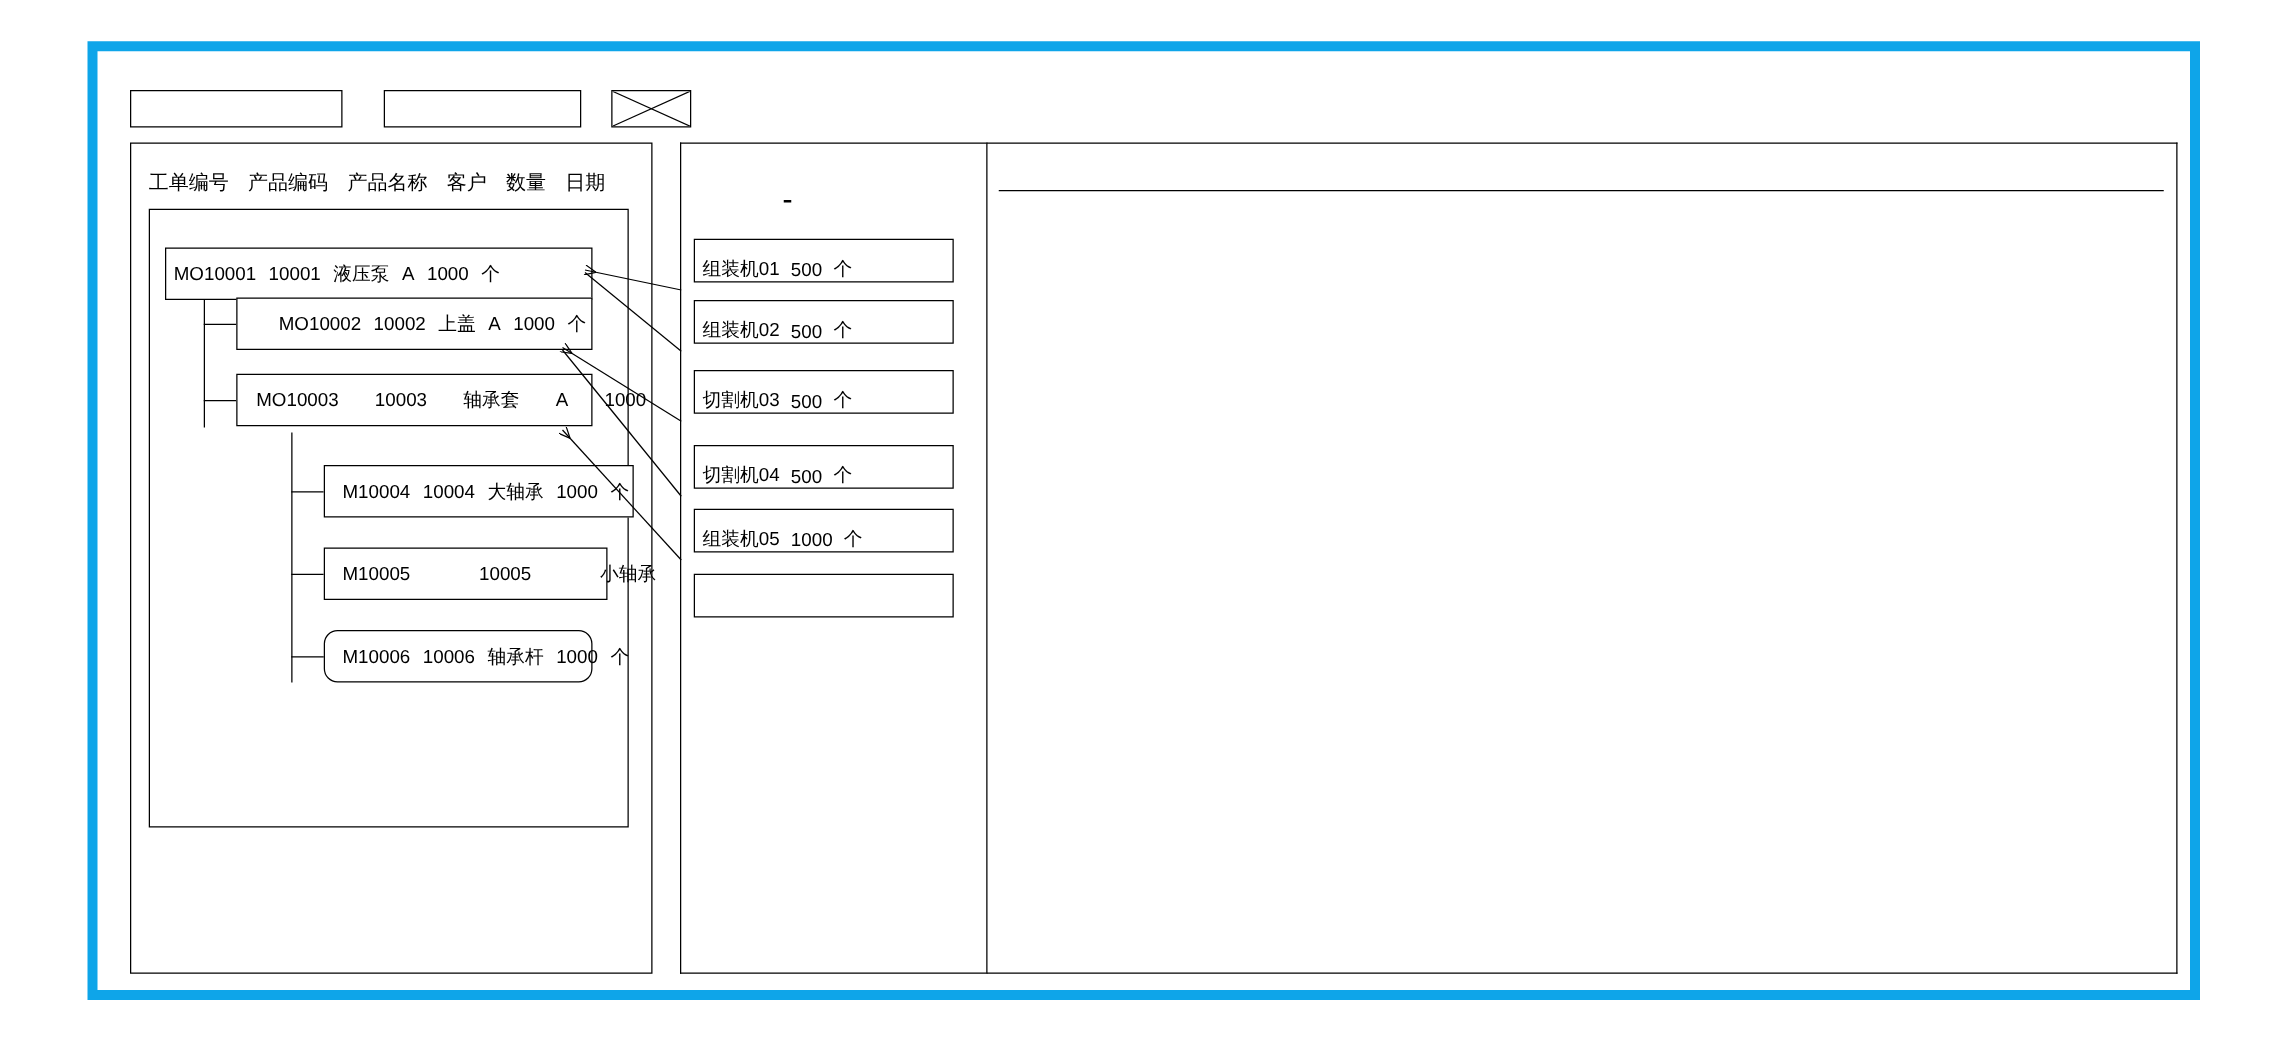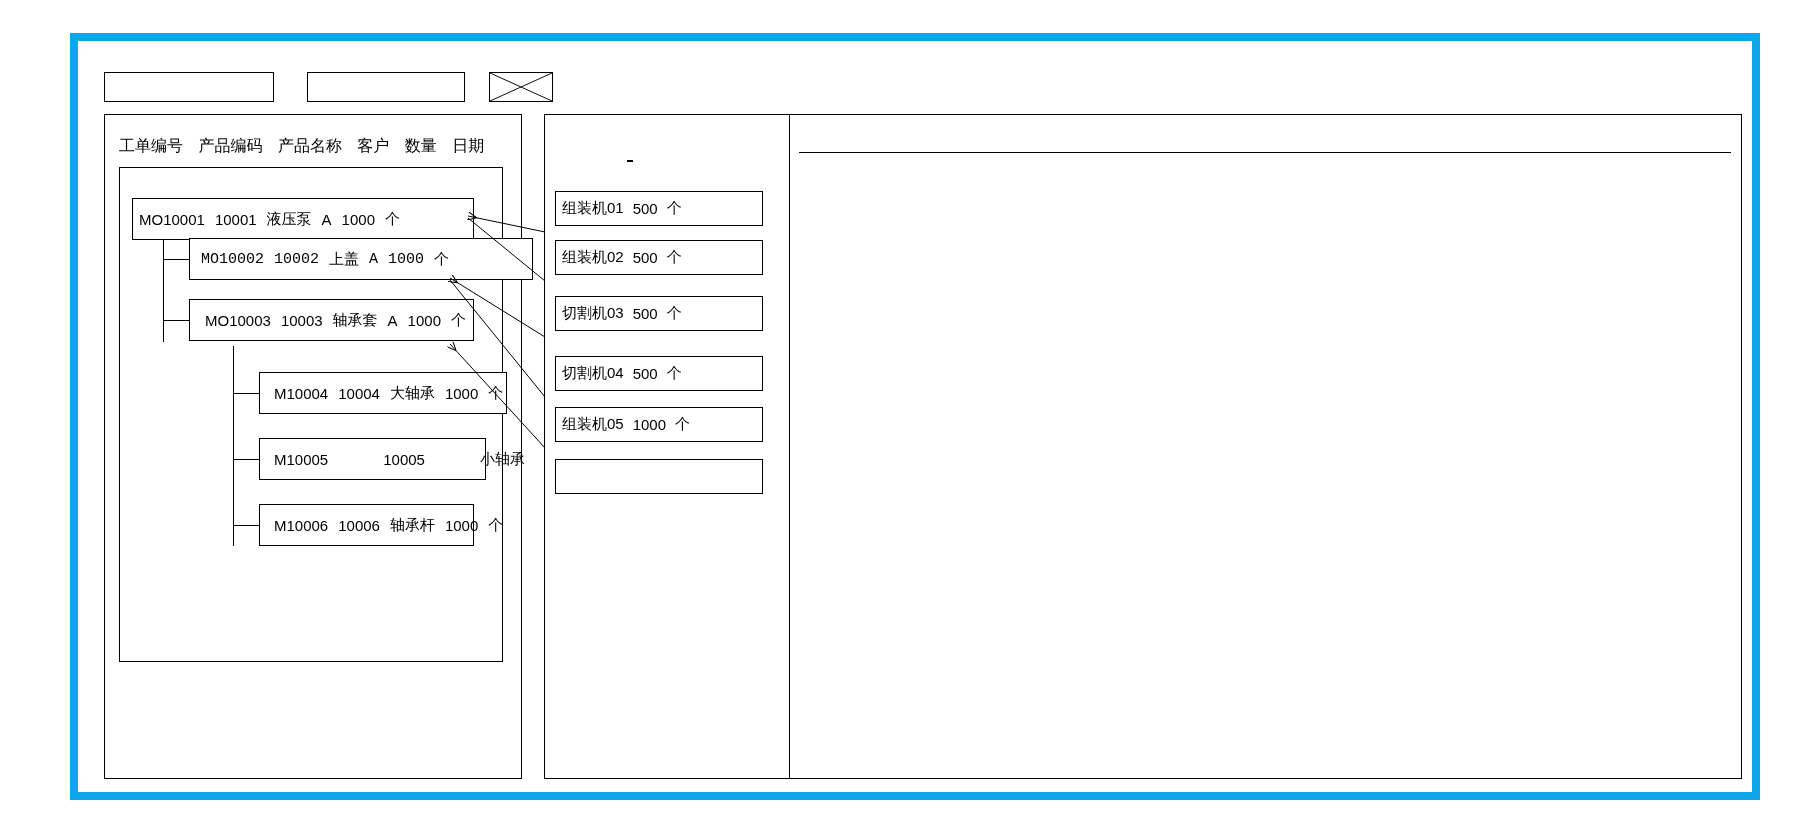--- a/index.html
+++ b/index.html
@@ -114,21 +114,21 @@
     background:#000000;
   }
   .mbox{
     position:absolute;
     left:10px;
     width:208px; height:35px;
     border:1px solid #000000;
     box-sizing:border-box;
     background:#ffffff;
     display:flex;
-    align-items:center;
+    align-items:flex-end;
     font-size:15px;
     white-space:nowrap;
   }
   .mbox .cell{ margin-right:9px; }
   .mbox .cell:last-child{ margin-right:0;}
   .mbox .pad{ width:6px; flex:0 0 6px;}
 
   
   #right-header-divider{
     position:absolute;
@@ -190,30 +190,30 @@
 
         <div class="node" id="node-0" style="left:12px; top:30px; width:342px; height:42px; padding-left:6px;">
           <span class="cell">MO10001</span>
           <span class="cell">10001</span>
           <span class="cell">液压泵</span>
           <span class="cell">A</span>
           <span class="cell">1000</span>
           <span class="cell">个</span>
         </div>
 
-        <div class="node" id="node-1" style="left:69px; top:70px; width:344px; height:42px; padding-left:11px;font-family:Liberation Mono, monospace;">
+        <div class="node" id="node-1" style="left:69px; top:70px; width:285px; height:42px; padding-left:33px;">
           <span class="cell">MO10002</span>
           <span class="cell">10002</span>
           <span class="cell">上盖</span>
           <span class="cell">A</span>
           <span class="cell">1000</span>
           <span class="cell">个</span>
         </div>
 
-        <div class="node" id="node-2" style="left:69px; top:131px; width:285px; height:42px; padding-left:15px;">
+        <div class="node" id="node-2" style="left:69px; top:131px; width:285px; height:42px; padding-left:15px;gap:19px;">
           <span class="cell">MO10003</span>
           <span class="cell">10003</span>
           <span class="cell">轴承套</span>
           <span class="cell">A</span>
           <span class="cell">1000</span>
           <span class="cell">个</span>
         </div>
 
         <div class="node" id="node-3" style="left:139px; top:204px; width:248px; height:42px; padding-left:14px;">
           <span class="cell">M10004</span>
@@ -224,21 +224,21 @@
         </div>
 
         <div class="node" id="node-4" style="left:139px; top:270px; width:227px; height:42px; padding-left:14px;gap:45px;">
           <span class="cell">M10005</span>
           <span class="cell">10005</span>
           <span class="cell">小轴承</span>
           <span class="cell">1000</span>
           <span class="cell">个</span>
         </div>
 
-        <div class="node" id="node-5" style="left:139px; top:336px; width:215px; height:42px; padding-left:14px;">
+        <div class="node" id="node-5" style="left:139px; top:336px; width:215px; height:42px; padding-left:14px;border-radius:11px;">
           <span class="cell">M10006</span>
           <span class="cell">10006</span>
           <span class="cell">轴承杆</span>
           <span class="cell">1000</span>
           <span class="cell">个</span>
         </div>
 
       </div>
     </div>
 

